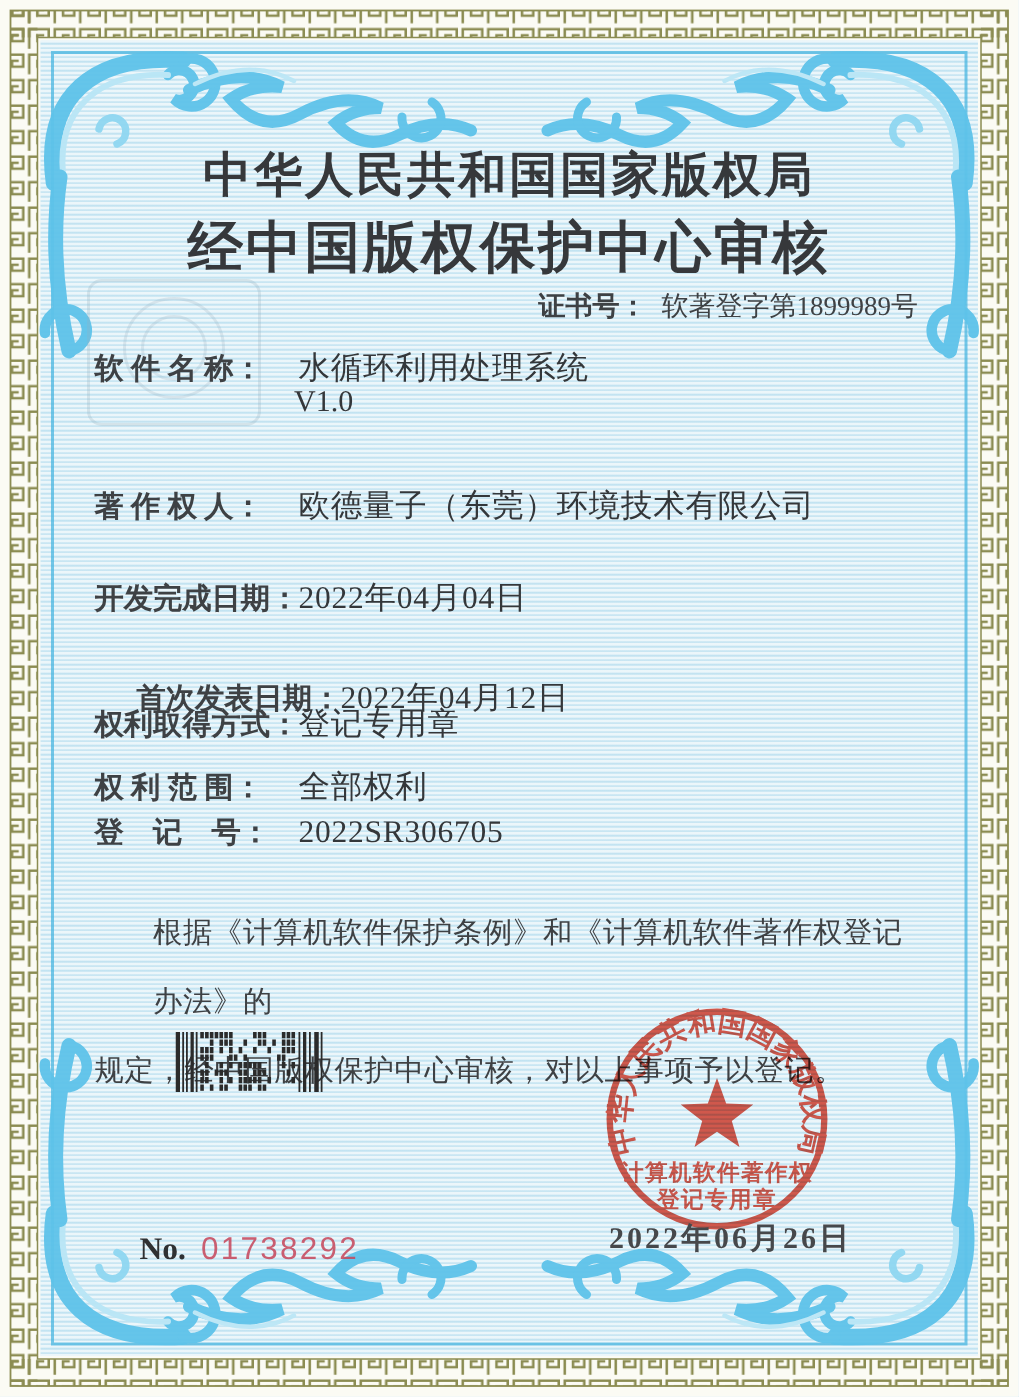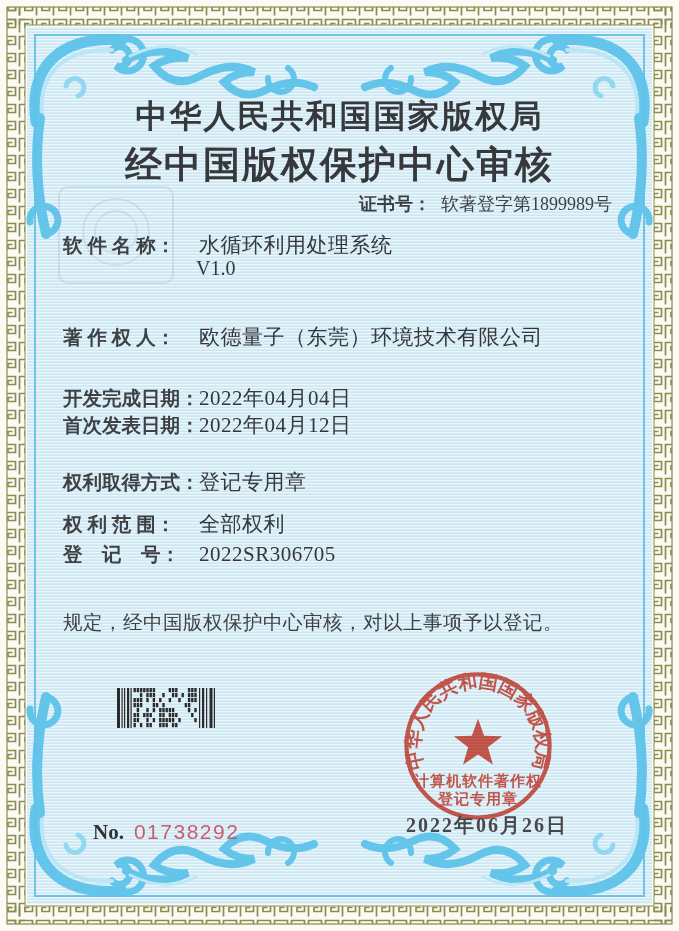--- a/index.html
+++ b/index.html
@@ -55,21 +55,21 @@
   .row{position:absolute;left:63px;z-index:4;white-space:nowrap;}
   .row .lbl{
     display:inline-block;font-size:19.5px;font-weight:bold;color:var(--ink,#3e4144);
     width:132px;
   }
   .row .val{
     font-size:21px;color:#34373a;letter-spacing:.5px;
     font-family:"Liberation Serif","DejaVu Serif",serif;
   }
   .r1{top:231px;} .r1b{position:absolute;left:196px;top:257px;font-size:20px;color:#34373a;z-index:4;}
-  .r2{top:323px;} .r3{top:384px;} .r4{top:411px;} .r5{top:468px;} .r6{top:510px;} .r7{top:541px;}
+  .r2{top:323px;} .r3{top:384px;} .r4{top:451px;margin-left:28px;} .r5{top:468px;} .r6{top:510px;} .r7{top:541px;}
   .statement{position:absolute;left:63px;top:600px;width:556px;z-index:4;color:var(--ink,#3e4144);}
   .statement div{font-size:19.5px;line-height:46px;letter-spacing:.5px;}
   .statement .l1{padding-left:39px;}
   
   .barcode{position:absolute;left:117px;top:688px;width:100px;height:40px;z-index:4;}
   
   .stamp{
     position:absolute;left:398px;top:666px;width:160px;height:160px;z-index:5;
     opacity:.88;mix-blend-mode:multiply;
   }
@@ -194,20 +194,21 @@
 <div class="row r6">
   <span class="lbl">权 利 范 围：</span>
   <span class="val">全部权利</span>
 </div>
 <div class="row r7">
   <span class="lbl">登　记　号：</span>
   <span class="val">2022SR306705</span>
 </div>
 
 <div class="statement">
+  <div class="l1">根据《计算机软件保护条例》和《计算机软件著作权登记办法》的</div>
   <div class="l2">规定，经中国版权保护中心审核，对以上事项予以登记。</div>
 </div>
 
 <svg class="barcode" viewBox="0 0 100 40" preserveAspectRatio="none">
     <rect x="0" y="0" w="3" width="3" height="40" fill="#2b2b2b"></rect>
     <rect x="4.5" y="0" w="1.2" width="1.2" height="40" fill="#2b2b2b"></rect>
     <rect x="7" y="0" w="1.2" width="1.2" height="40" fill="#2b2b2b"></rect>
     <rect x="10" y="0" w="2.2" width="2.2" height="40" fill="#2b2b2b"></rect>
     <rect x="13.5" y="0" w="1.2" width="1.2" height="40" fill="#2b2b2b"></rect>
     <rect x="82" y="0" w="1.2" width="1.2" height="40" fill="#2b2b2b"></rect>

